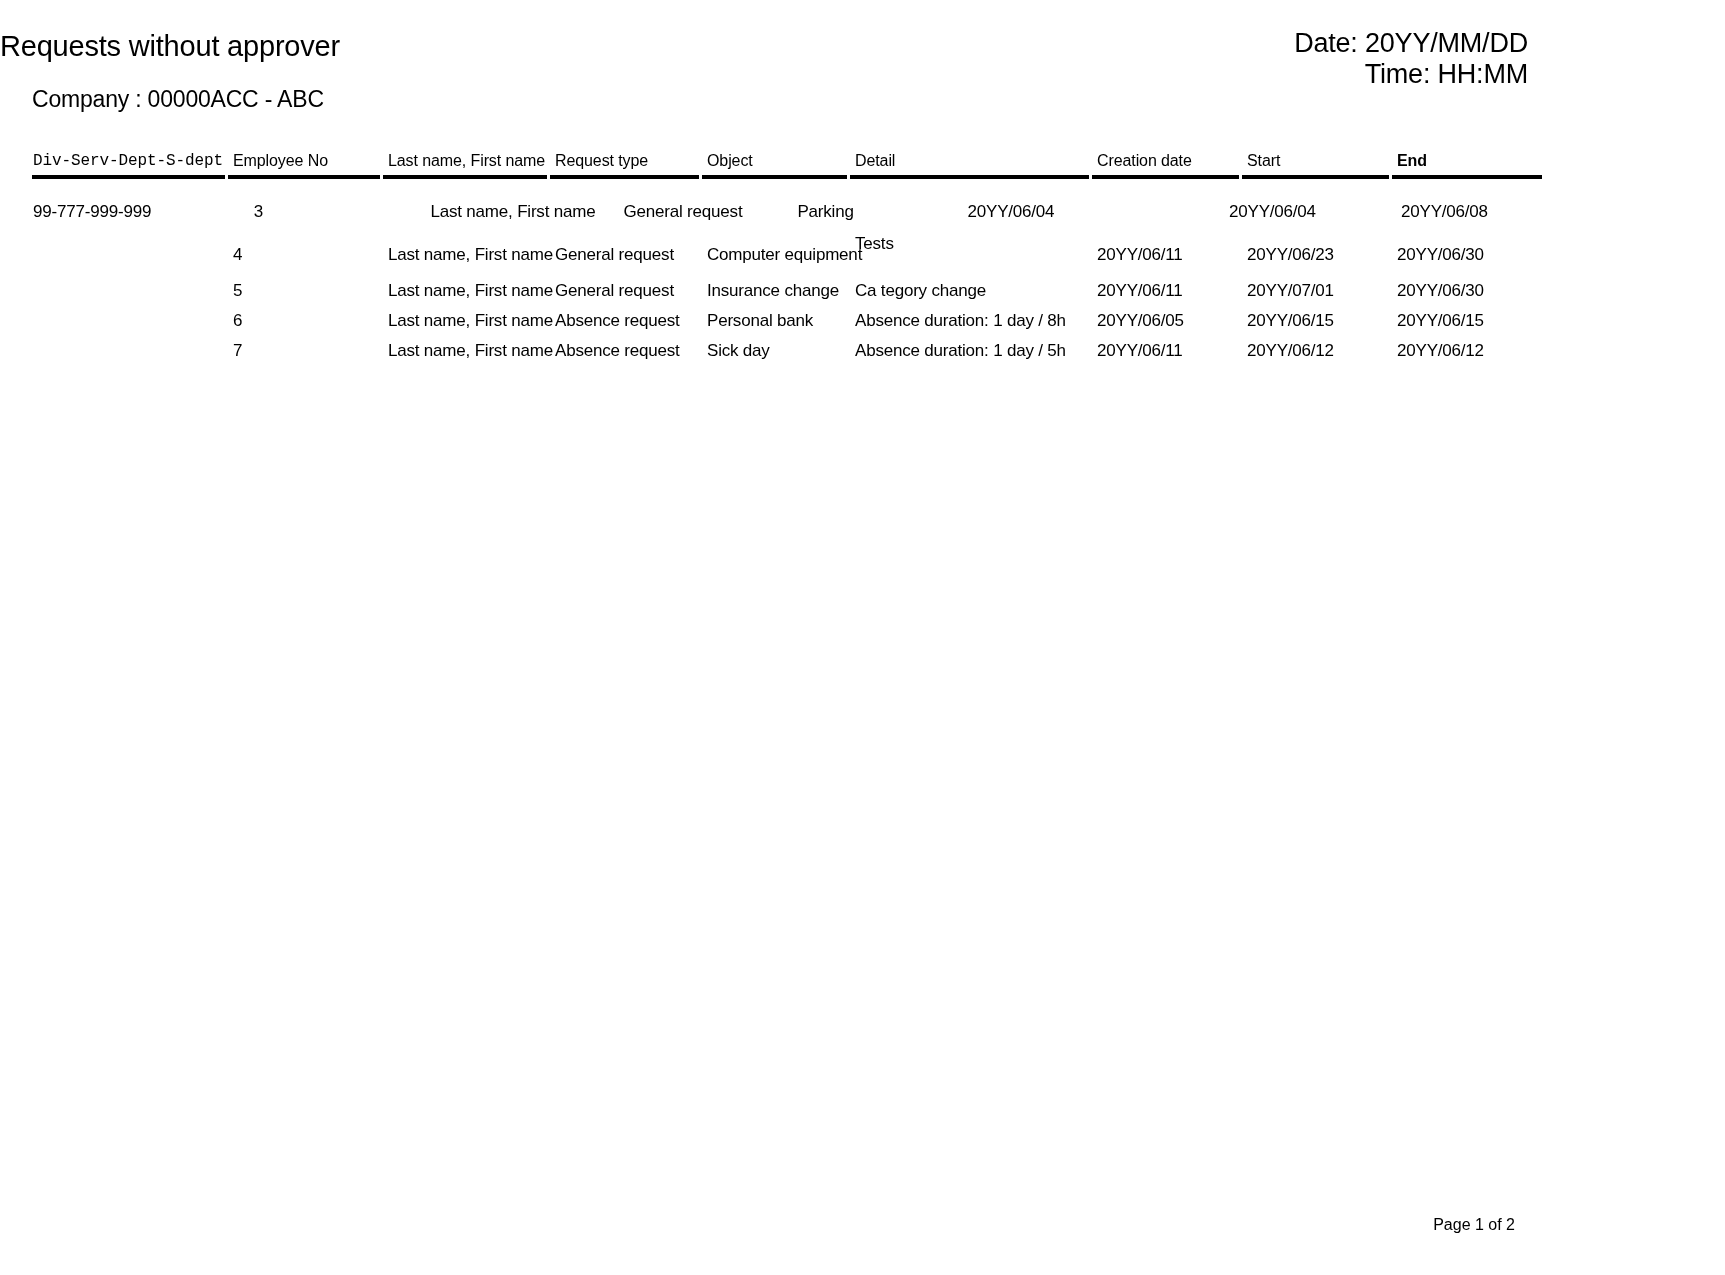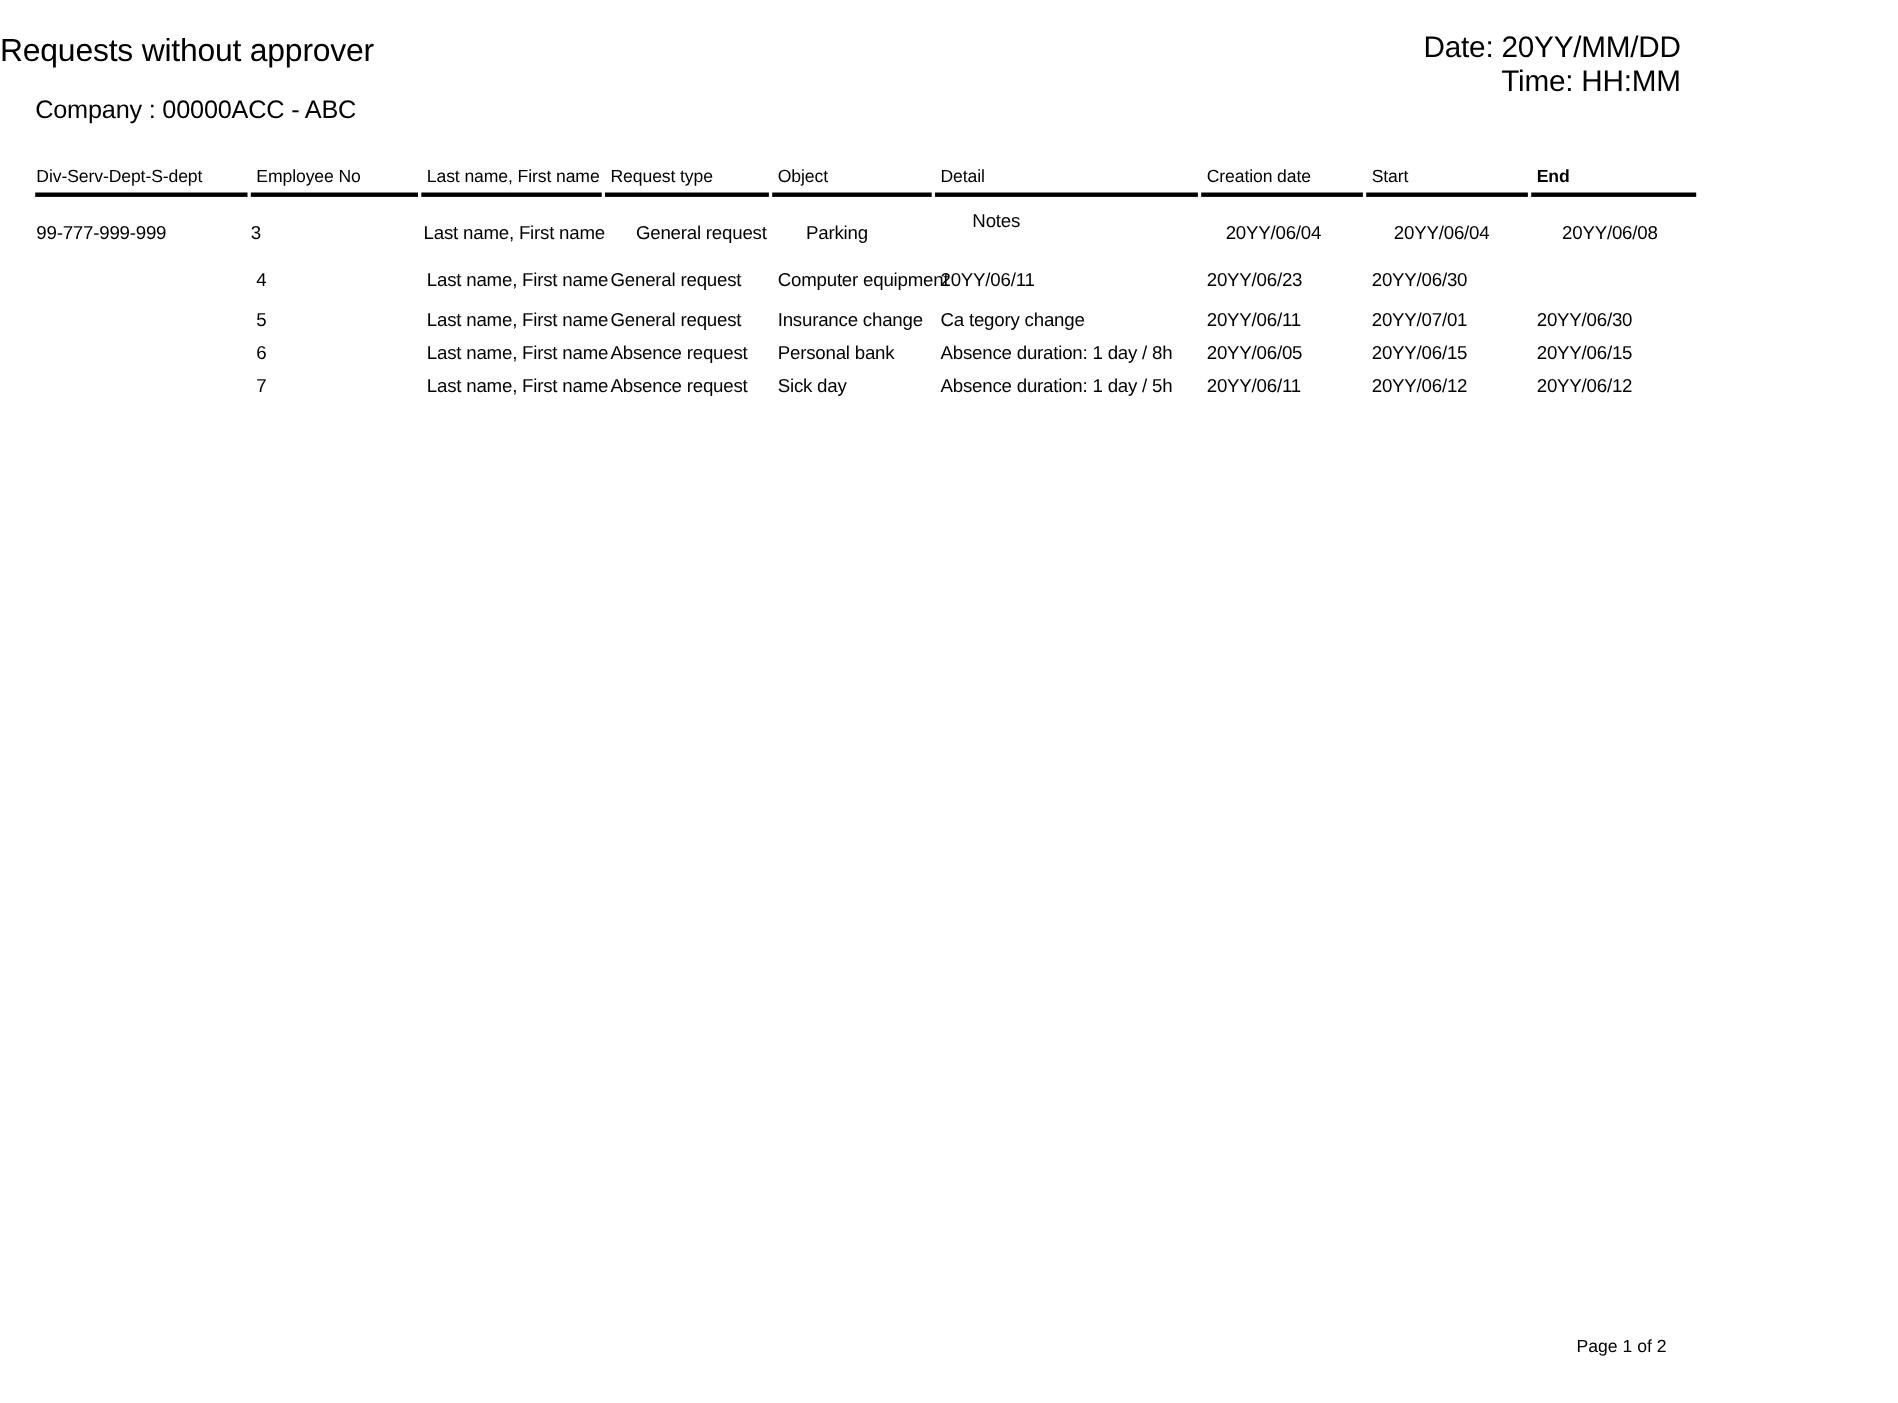--- a/index.html
+++ b/index.html
@@ -36,21 +36,21 @@
   }
 
   .thead { display:flex; height:43px; align-items:flex-end; font-size:16px; letter-spacing:-0.1px; }
   .th {
     box-sizing:border-box;
     border-bottom:4px solid #000;
     padding:0 0 5px 5px;
     margin-right:3px;
     white-space:nowrap;
   }
-  .th:first-child { padding-left:1px; }
+  .th:first-child { padding-left:1px;font-family:Liberation Mono, monospace; }
   .th:last-child  { margin-right:0; }
   .th:nth-child(1){ width:193px; }
   .th:nth-child(2){ width:152px; }
   .th:nth-child(3){ width:164px; }
   .th:nth-child(4){ width:149px; }
   .th:nth-child(5){ width:145px; }
   .th:nth-child(6){ width:239px; }
   .th:nth-child(7){ width:147px; }
   .th:nth-child(8){ width:147px; }
   .th:nth-child(9){ width:150px;font-weight:bold; }
@@ -107,32 +107,32 @@
     <div class="th">Start</div>
     <div class="th">End</div>
   </div>
 
   <div class="trow tall first">
     <div class="td">99-777-999-999</div>
     <div class="td">3</div>
     <div class="td">Last name, First name</div>
     <div class="td">General request</div>
     <div class="td">Parking</div>
-    <div class="td detail">Notes</div>
     <div class="td">20YY/06/04</div>
     <div class="td">20YY/06/04</div>
     <div class="td">20YY/06/08</div>
   </div>
 
   <div class="trow tall">
     <div class="td"></div>
     <div class="td">4</div>
     <div class="td">Last name, First name</div>
     <div class="td">General request</div>
     <div class="td">Computer equipment</div>
+    <div class="td detail">Tests</div>
     <div class="td">20YY/06/11</div>
     <div class="td">20YY/06/23</div>
     <div class="td">20YY/06/30</div>
   </div>
 
   <div class="trow normal">
     <div class="td"></div>
     <div class="td">5</div>
     <div class="td">Last name, First name</div>
     <div class="td">General request</div>

